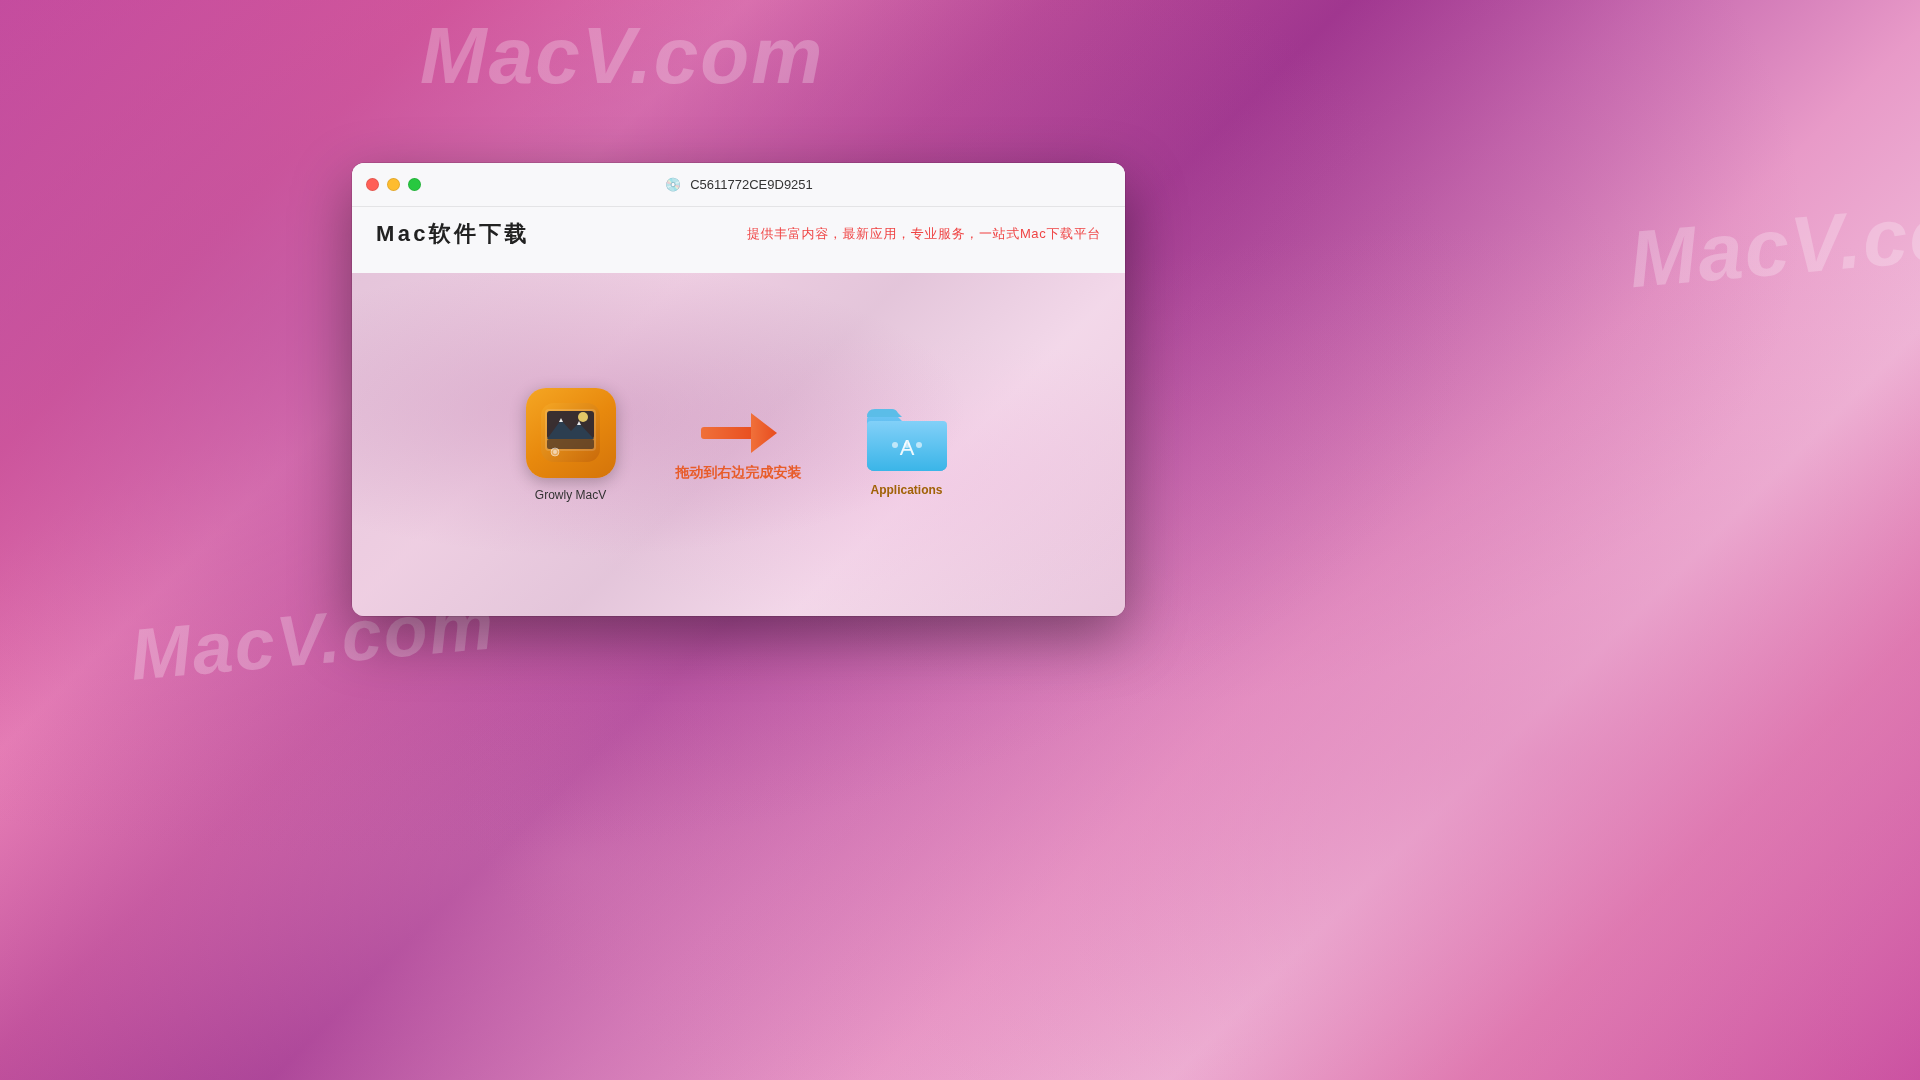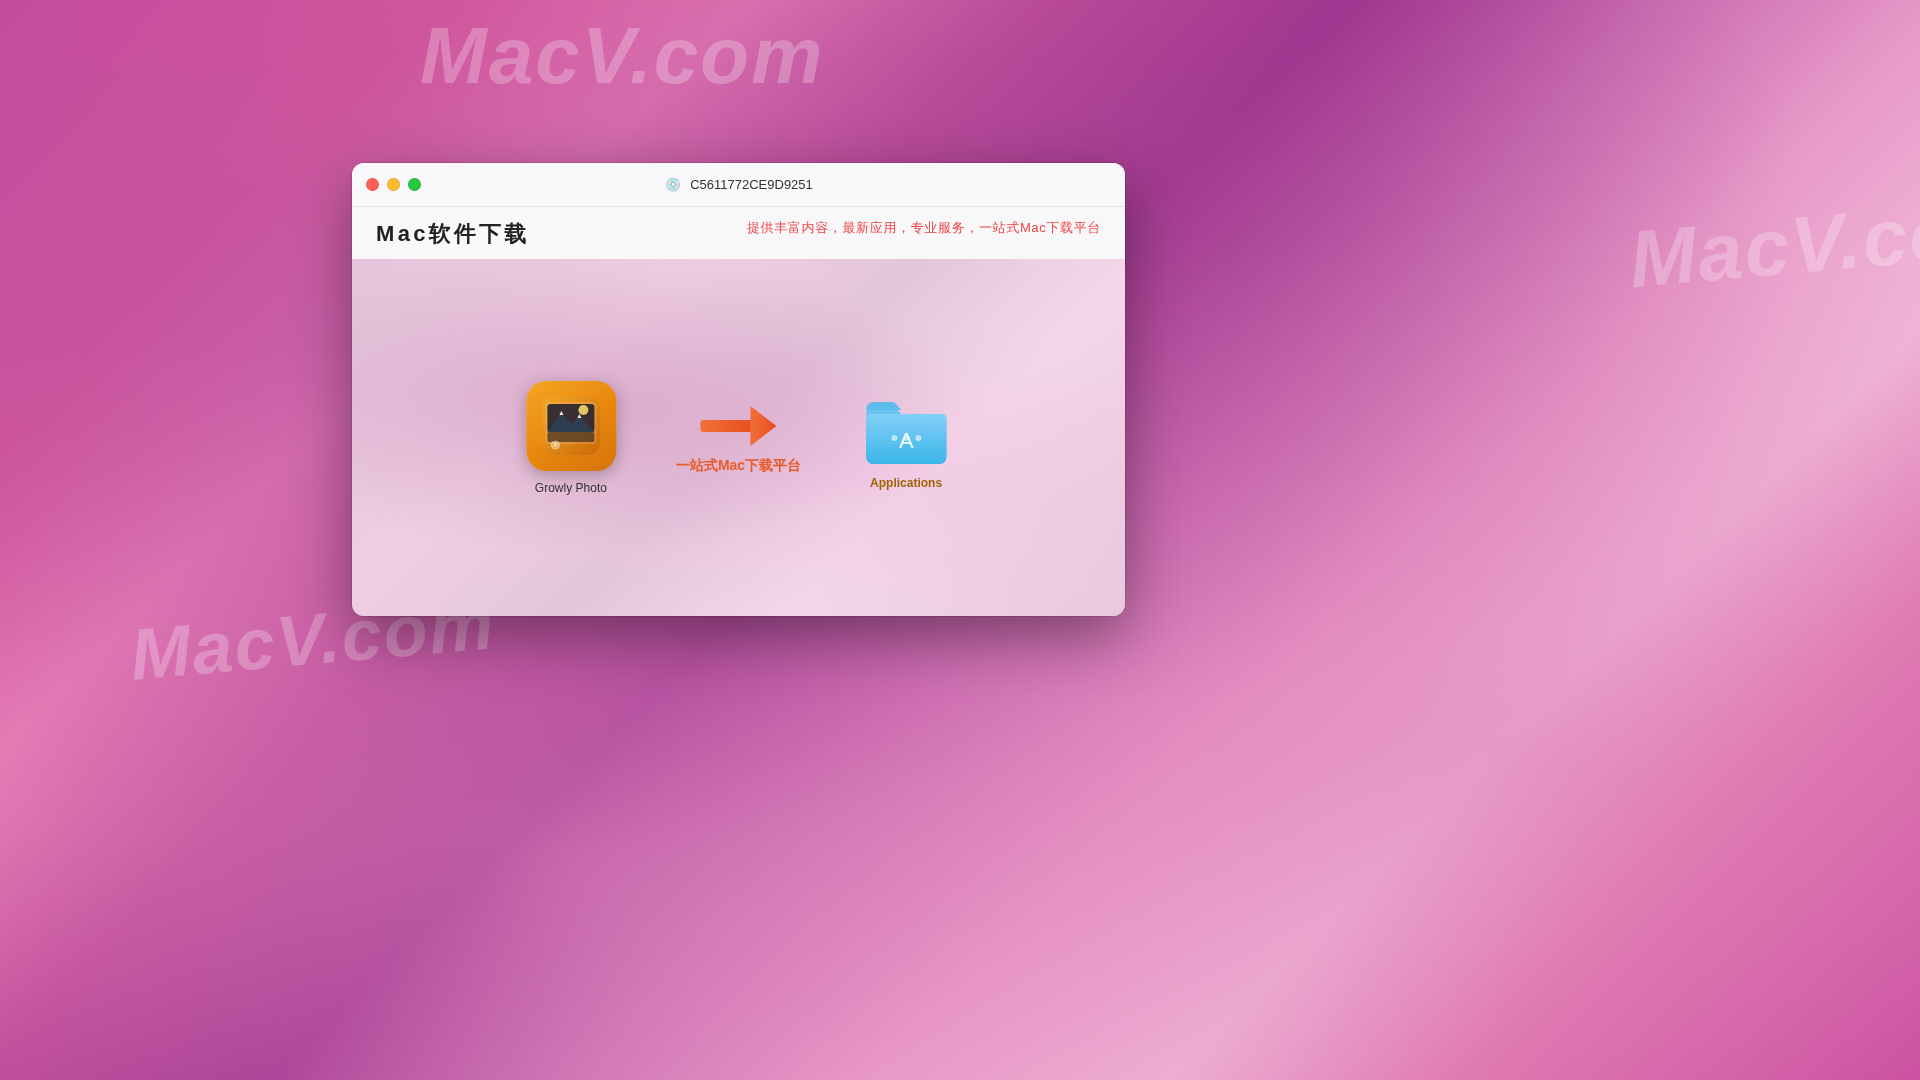--- a/index.html
+++ b/index.html
@@ -117,24 +117,24 @@
     .disk-icon {
       width: 18px;
       height: 18px;
       display: inline-flex;
       align-items: center;
       justify-content: center;
     }
 
     
     .header-bar {
-      padding: 12px 24px 10px 24px;
+      padding: 12px 24px 24px 24px;
       background: rgba(248, 248, 250, 0.98);
       display: flex;
-      align-items: flex-start;
+      align-items: center;
       justify-content: space-between;
       flex-shrink: 0;
     }
 
     .header-brand {
       font-size: 22px;
       font-weight: 600;
       color: #222;
       letter-spacing: 0.15em;
     }
@@ -329,37 +329,37 @@
 
               <circle cx="50" cy="22" r="5" fill="#f5d76e" opacity="0.9"></circle>
 
               <rect x="14" y="44" width="47" height="10" rx="2" fill="#3d2b1f" opacity="0.7"></rect>
 
               <circle cx="22" cy="57" r="4" fill="rgba(255,255,255,0.3)" stroke="rgba(255,255,255,0.5)" stroke-width="1"></circle>
               <circle cx="22" cy="57" r="2" fill="rgba(255,255,255,0.5)"></circle>
             </svg>
           </div>
         </div>
-        <span class="app-icon-label">Growly Photo</span>
+        <span class="app-icon-label">Growly MacV</span>
       </div>
 
       <div class="arrow-wrapper">
         <svg class="arrow-svg" viewBox="0 0 80 50">
           <defs>
             <linearGradient id="arrowGrad" x1="0" y1="0" x2="1" y2="0">
               <stop offset="0%" stop-color="#f0703a"></stop>
               <stop offset="100%" stop-color="#e84c1e"></stop>
             </linearGradient>
           </defs>
 
           <rect x="2" y="19" width="56" height="12" rx="3" fill="url(#arrowGrad)"></rect>
 
           <polygon points="52,5 78,25 52,45" fill="url(#arrowGrad)"></polygon>
         </svg>
-        <span class="arrow-label">一站式Mac下载平台</span>
+        <span class="arrow-label">拖动到右边完成安装</span>
       </div>
 
       <div class="folder-icon-wrapper">
         <svg class="folder-icon" viewBox="0 0 90 80">
           <defs>
             <linearGradient id="folderBackGrad" x1="0" y1="0" x2="0" y2="1">
               <stop offset="0%" stop-color="#6ec6f5"></stop>
               <stop offset="100%" stop-color="#2a9ed8"></stop>
             </linearGradient>
             <linearGradient id="folderFrontGrad" x1="0" y1="0" x2="0" y2="1">

